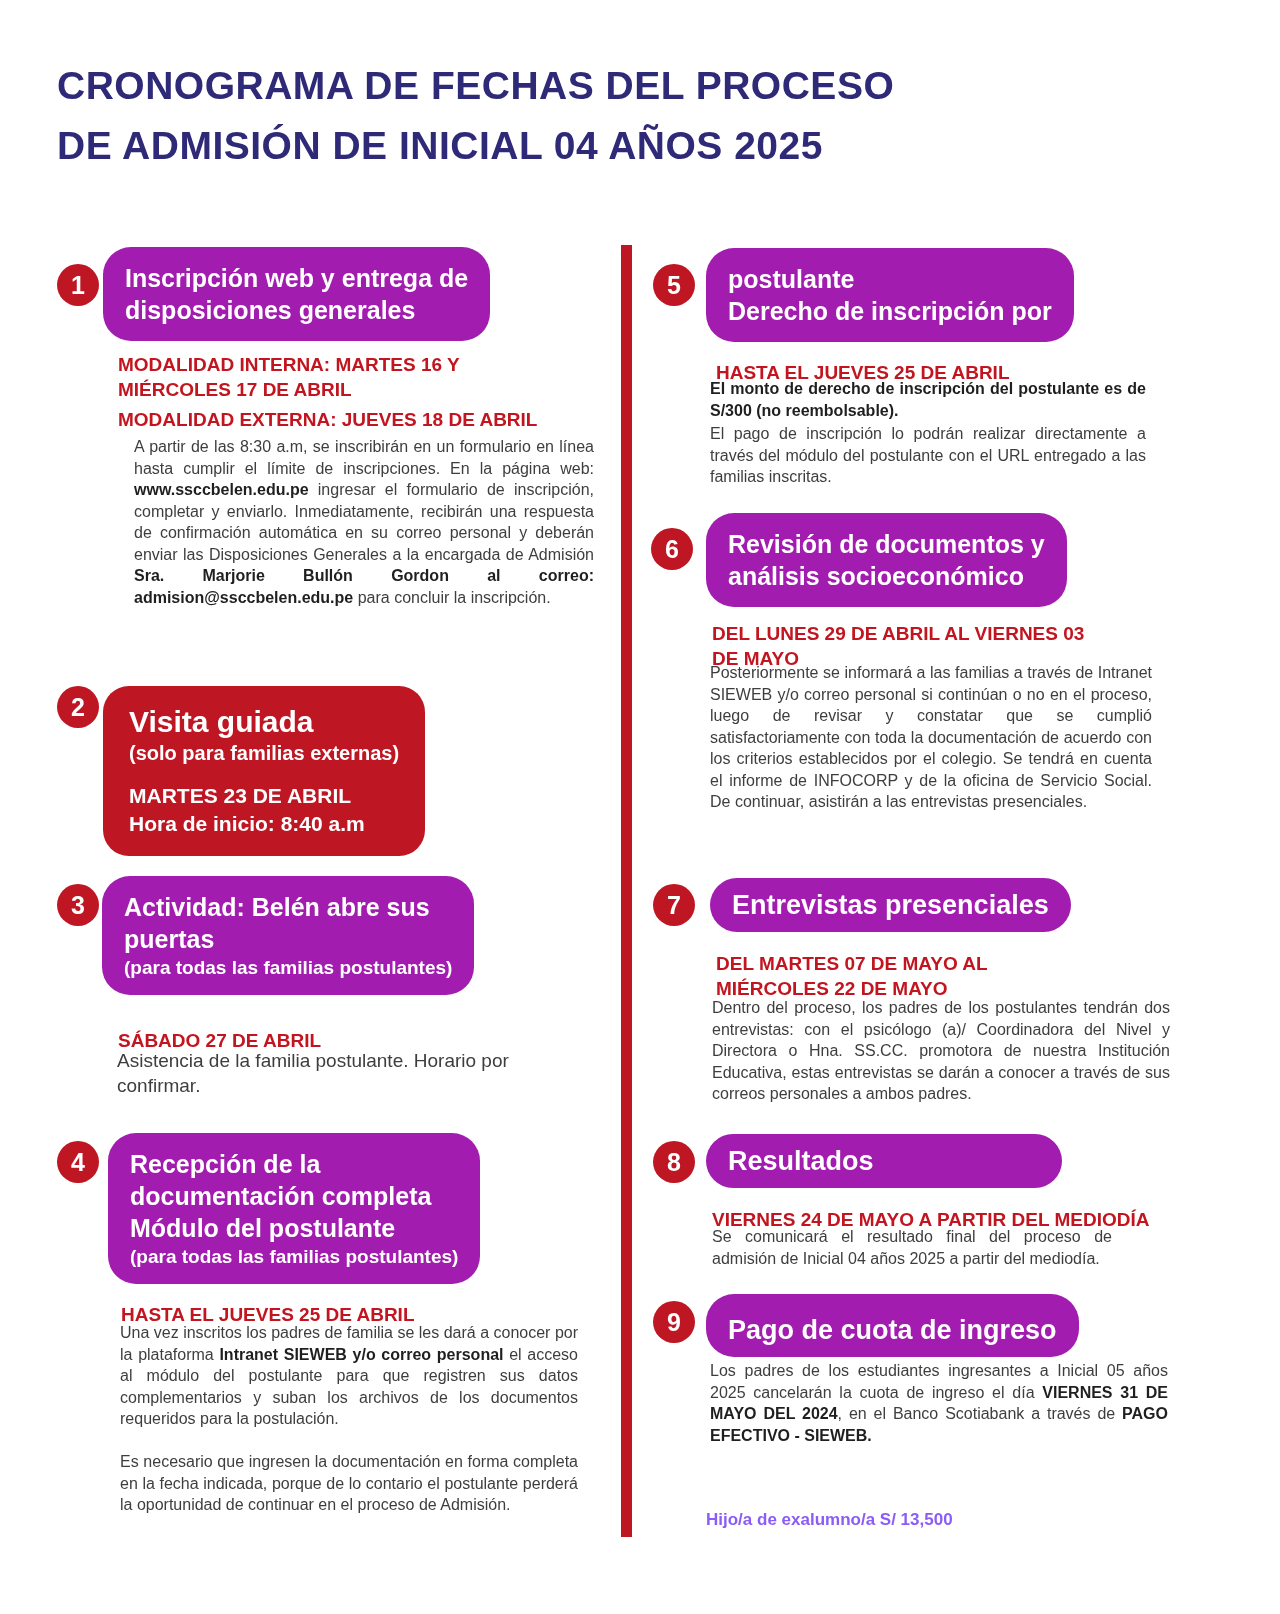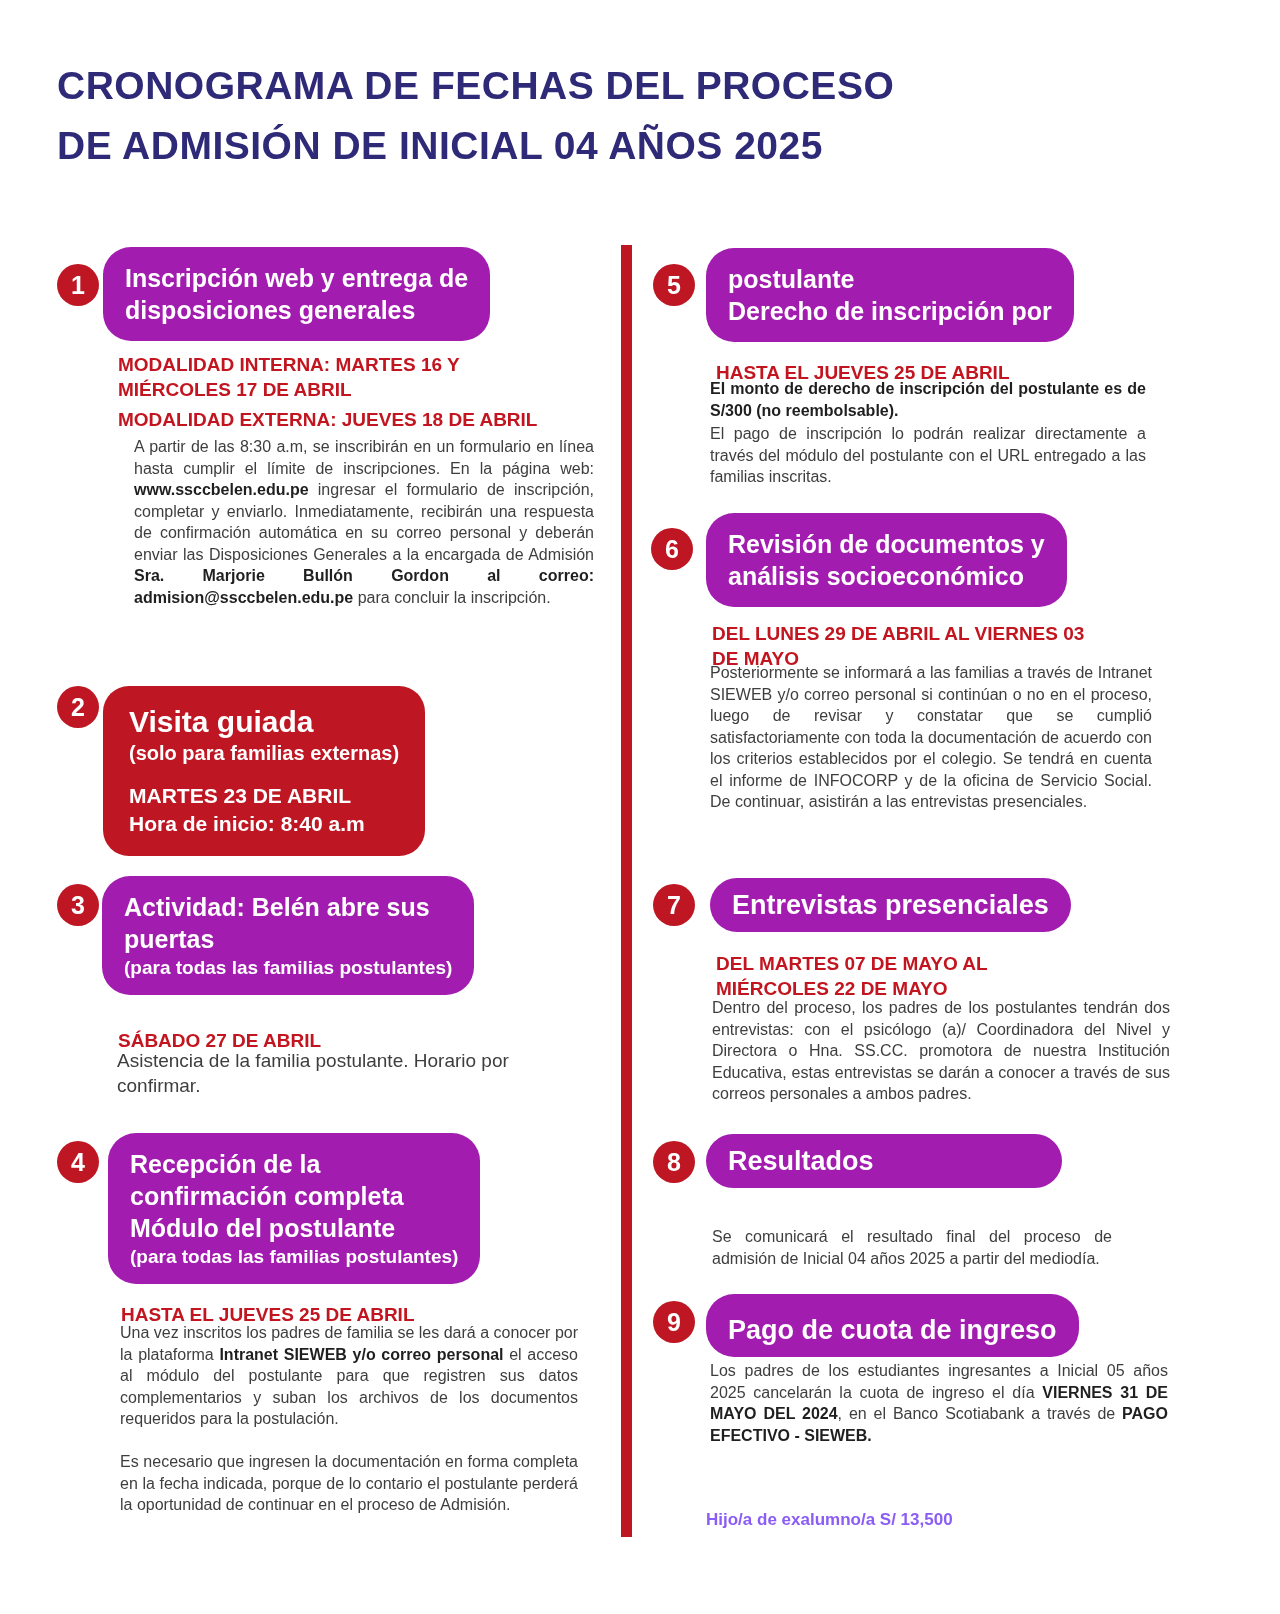--- a/index.html
+++ b/index.html
@@ -84,21 +84,21 @@
     <span class="t">Actividad: Belén abre sus</span>
     <span class="t">puertas</span>
     <span class="sub">(para todas las familias postulantes)</span>
   </div>
   <div class="redhead" style="left:118px; top:1020px; width:470px;">SÁBADO 27 DE ABRIL</div>
   <p class="body-text left" style="left:117px; top:1048px; width:420px; font-size:19px; line-height:25px;">Asistencia de la familia postulante. Horario por confirmar.</p>
 
   <div class="badge" style="left:57px; top:1141px;">4</div>
   <div class="pill" style="left:108px; top:1133px;">
     <span class="t">Recepción de la</span>
-    <span class="t">confirmación completa</span>
+    <span class="t">documentación completa</span>
     <span class="t">Módulo del postulante</span>
     <span class="sub">(para todas las familias postulantes)</span>
   </div>
   <div class="redhead" style="left:121px; top:1294px; width:470px;">HASTA EL JUEVES 25 DE ABRIL</div>
   <p class="body-text" style="left:120px; top:1322px; width:458px;">
     <span>Una vez inscritos los padres de familia se les dará a conocer por la plataforma </span><span class="b">Intranet SIEWEB y/o correo personal</span><span> el acceso al módulo del postulante para que registren sus datos complementarios y suban los archivos de los documentos requeridos para la postulación.</span>
   </p>
   <p class="body-text" style="left:120px; top:1451px; width:458px;">Es necesario que ingresen la documentación en forma completa en la fecha indicada, porque de lo contario el postulante perderá la oportunidad de continuar en el proceso de Admisión.</p>
 
   <div class="badge" style="left:653px; top:264px;">5</div>
@@ -122,20 +122,21 @@
   <div class="pill" style="left:710px; top:878px; padding:11px 22px;">
     <span class="t" style="font-size:27px;">Entrevistas presenciales</span>
   </div>
   <div class="redhead" style="left:716px; top:943px; width:290px;">DEL  MARTES 07 DE MAYO AL MIÉRCOLES 22 DE MAYO</div>
   <p class="body-text" style="left:712px; top:997px; width:458px;">Dentro del proceso, los padres de los postulantes tendrán dos entrevistas: con el psicólogo (a)/ Coordinadora del Nivel y Directora o Hna. SS.CC. promotora de nuestra Institución Educativa, estas entrevistas se darán a conocer a través de sus correos personales a ambos padres.</p>
 
   <div class="badge" style="left:653px; top:1141px;">8</div>
   <div class="pill" style="left:706px; top:1134px; padding:11px 22px; min-width:356px;">
     <span class="t" style="font-size:27px;">Resultados</span>
   </div>
+  <div class="redhead nowrap" style="left:712px; top:1199px;">VIERNES 24 DE MAYO A PARTIR DEL MEDIODÍA</div>
   <p class="body-text" style="left:712px; top:1226px; width:400px;">Se comunicará el resultado final del proceso de admisión de Inicial 04 años 2025 a partir del mediodía.</p>
 
   <div class="badge" style="left:653px; top:1301px;">9</div>
   <div class="pill" style="left:706px; top:1294px; padding:11px 22px;">
     <span class="t" style="font-size:27px;margin-top:9px;">Pago de cuota de ingreso</span>
   </div>
   <p class="body-text" style="left:710px; top:1360px; width:458px;">
     <span>Los padres de los estudiantes ingresantes a Inicial 05 años 2025 cancelarán la cuota de ingreso el día </span><span class="b">VIERNES 31 DE MAYO DEL 2024</span><span>, en el Banco Scotiabank a través de </span><span class="b">PAGO EFECTIVO - SIEWEB.</span>
   </p>
   <div class="cuota2" style="left:706px; top:1510px;">Hijo/a de exalumno/a S/ 13,500</div>

